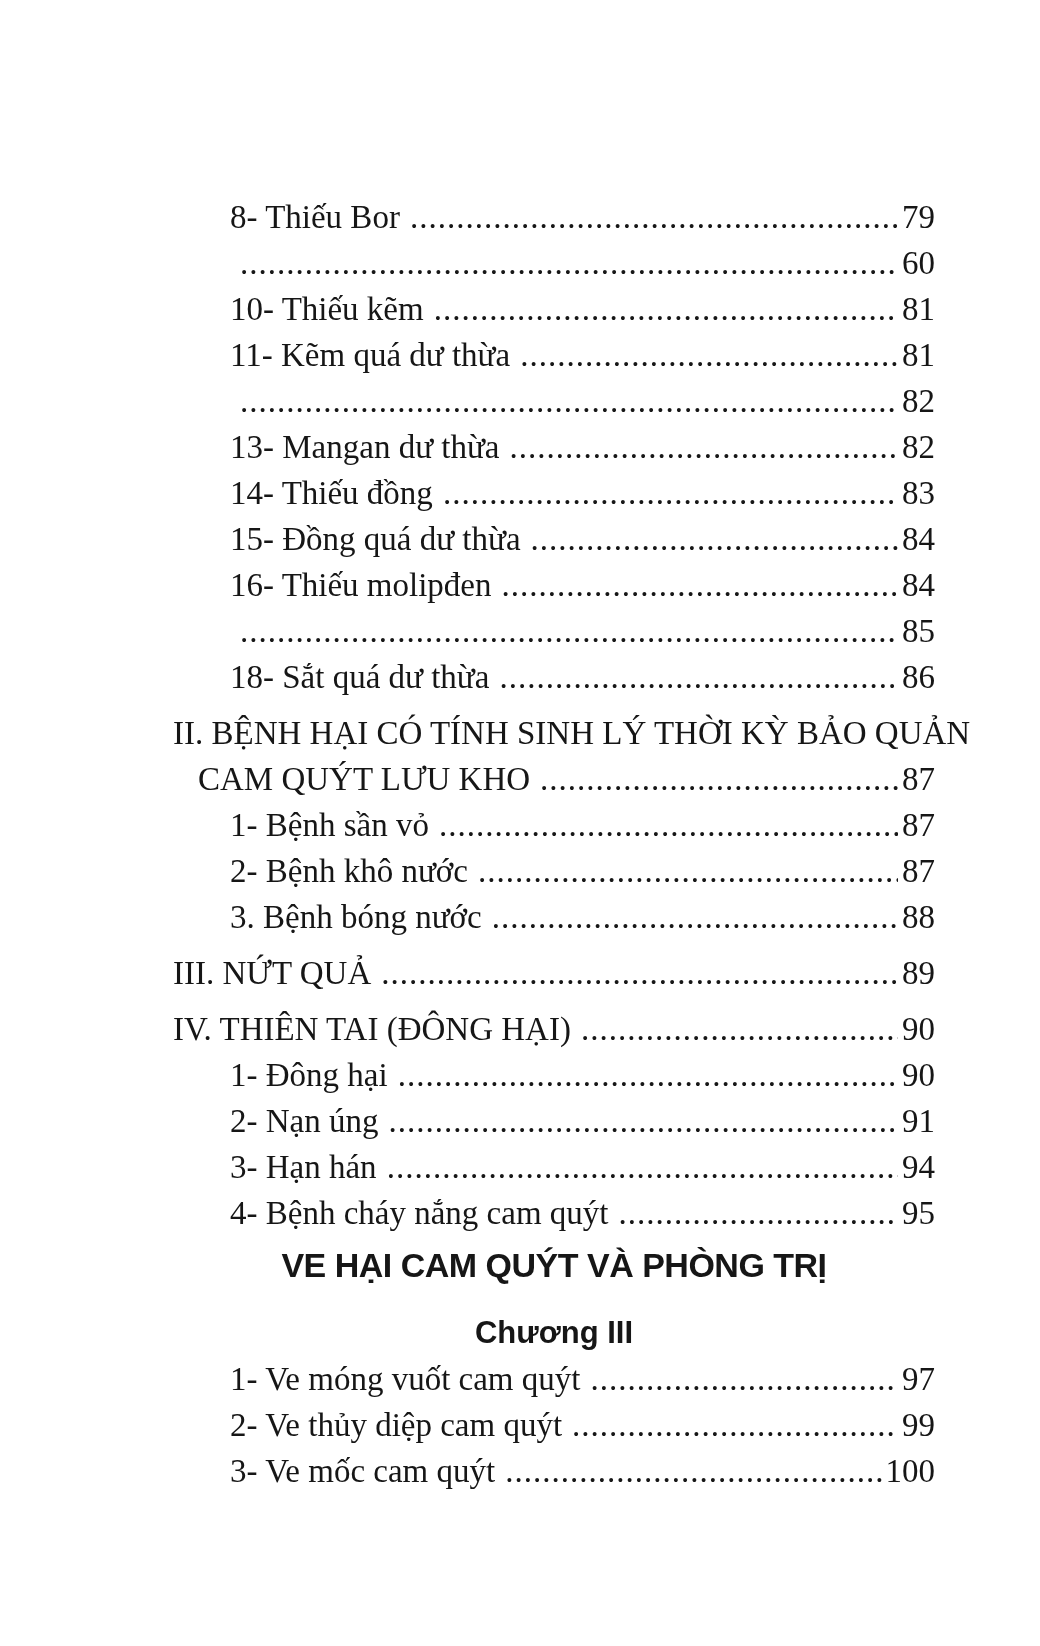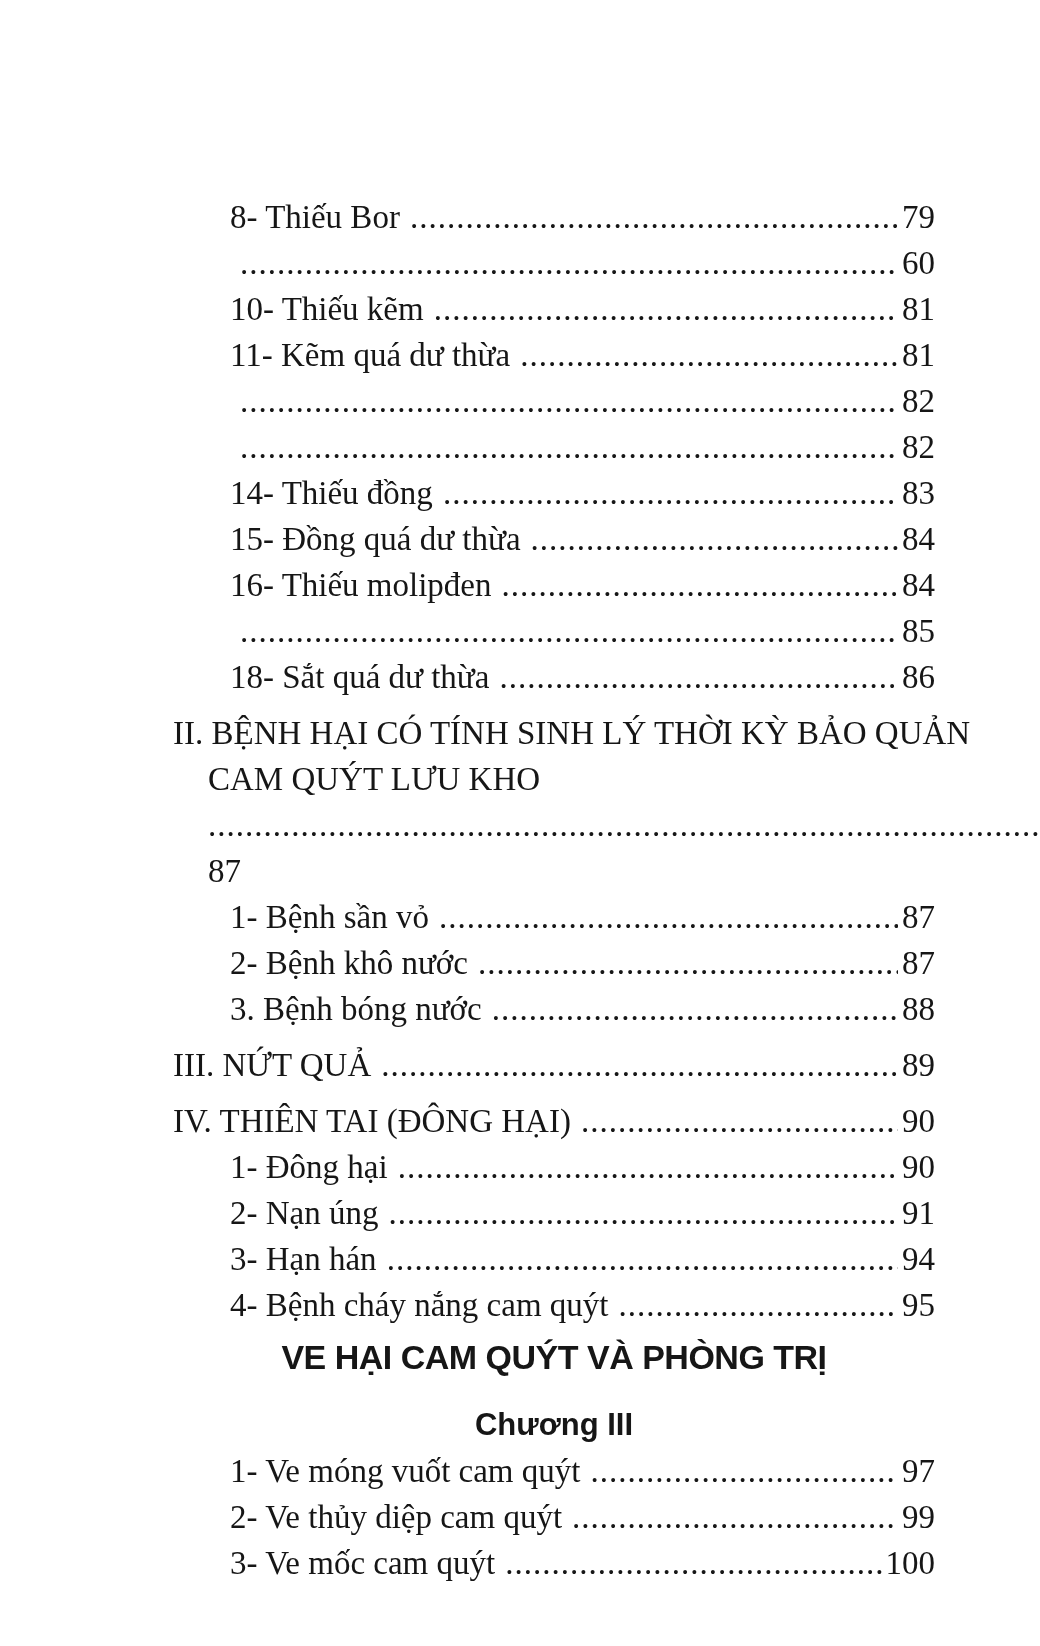--- a/index.html
+++ b/index.html
@@ -26,21 +26,21 @@
     margin-left: 47px;
   }
   .row {
     display: flex;
     align-items: baseline;
     font-size: 33px;
     line-height: 46px;
     white-space: nowrap;
   }
   .row.item { padding-left: 57px; }
-  .row.section-cont { padding-left: 25px; flex-direction: column; }
+  .row.section-cont { padding-left: 25px; }
   .row.section-head { margin-top: 10px; }
   .row.section { margin-top: 10px; }
   .label { flex: 0 0 auto; }
   .leader {
     flex: 1 1 auto;
     overflow: hidden;
     min-width: 20px;
     margin: 0 4px 0 10px;
     letter-spacing: 1px;
   }
@@ -87,20 +87,21 @@
       <div class="row item">
         <span class="label">11- Kẽm quá dư thừa</span>
         <span class="leader">....................................................................................................................................................................................</span>
         <span class="pagenum">81</span>
       </div>
       <div class="row item">
         <span class="leader">....................................................................................................................................................................................</span>
         <span class="pagenum">82</span>
       </div>
       <div class="row item">
+        <span class="label">13- Mangan dư thừa</span>
         <span class="leader">....................................................................................................................................................................................</span>
         <span class="pagenum">82</span>
       </div>
       <div class="row item">
         <span class="label">14- Thiếu đồng</span>
         <span class="leader">....................................................................................................................................................................................</span>
         <span class="pagenum">83</span>
       </div>
       <div class="row item">
         <span class="label">15- Đồng quá dư thừa</span>

